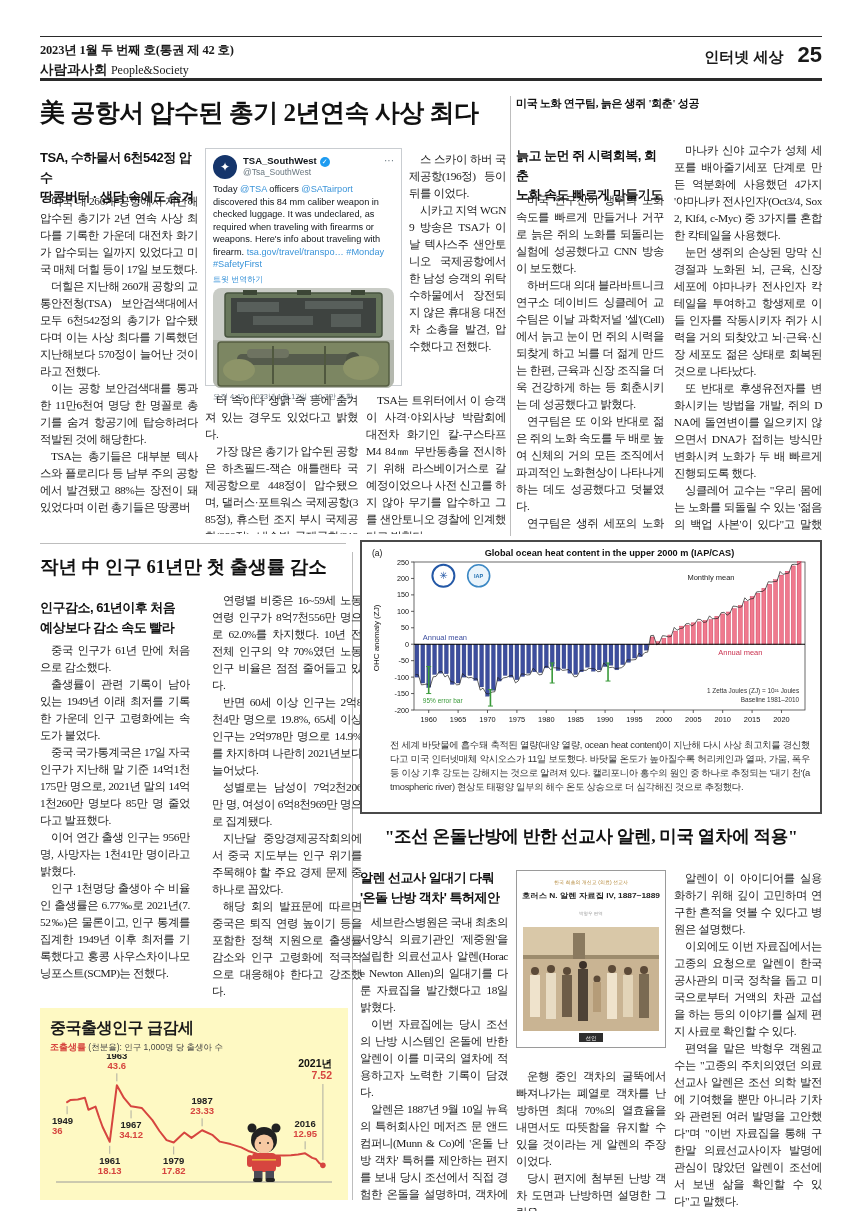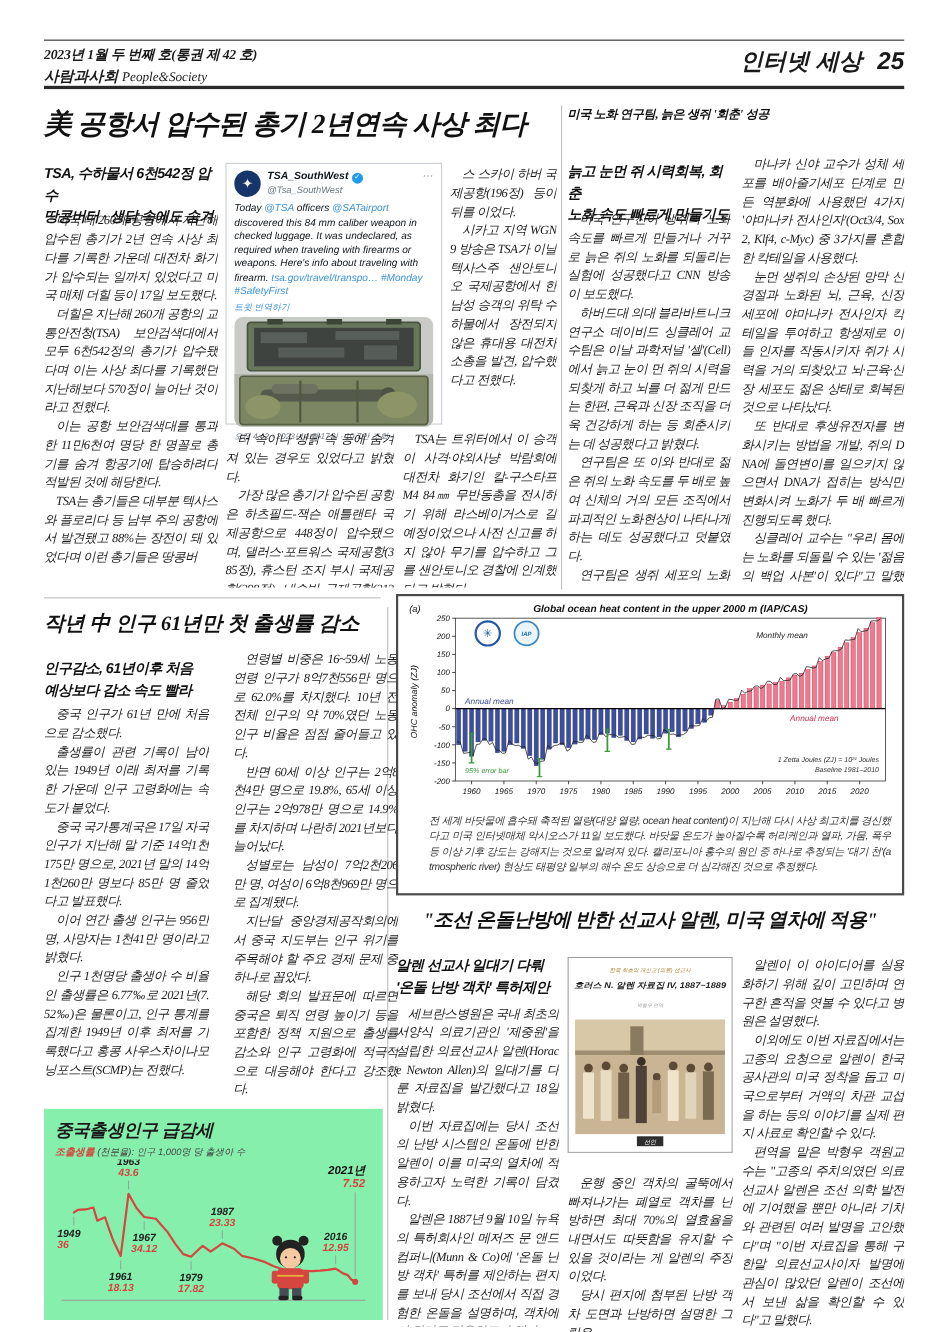--- a/index.html
+++ b/index.html
@@ -1,28 +1,28 @@
 <!DOCTYPE html>
 <html><head>
 <meta charset="utf-8">
 <style>
   html,body{margin:0;padding:0;background:#e9e9e9;}
   .page{position:relative;width:850px;height:1211px;background:#ffffff;margin:0 auto;overflow:hidden;
-        font-family:"Liberation Serif","DejaVu Serif",serif;color:#1a1a1a;font-style:italic;}
+        font-family:"Liberation Serif","DejaVu Serif",serif;color:#1a1a1a;}
   .rule{position:absolute;background:#2a2a2a;}
   .rule-thin{height:1px;}
   .rule-thick{height:3px;}
   .divider{position:absolute;background:#bdbdbd;}
   
   .masthead{position:absolute;left:40px;right:28px;top:42px;display:flex;justify-content:space-between;align-items:flex-start;}
   .m-issue{font-size:12.5px;font-weight:bold;letter-spacing:-.2px;}
   .m-section{font-size:13.5px;font-weight:bold;margin-top:2px;}
   .m-en{font-family:"Liberation Serif",serif;font-weight:normal;font-size:12px;}
   .m-right{display:flex;align-items:baseline;gap:14px;font-family:"Liberation Sans","DejaVu Sans",sans-serif;}
-  .m-plabel{font-size:21px;font-weight:bold;}
+  .m-plabel{font-size:15px;font-weight:bold;}
   .m-num{font-size:22px;font-weight:bold;}
   
   .abs{position:absolute;}
   .headline{font-weight:bold;color:#111;letter-spacing:-.5px;white-space:nowrap;}
   .subhead{font-family:"Liberation Sans","DejaVu Sans",sans-serif;font-weight:bold;font-size:13px;line-height:1.5;color:#111;letter-spacing:-.5px;}
   .col{font-size:11.4px;line-height:17px;text-align:justify;word-break:break-all;letter-spacing:-.4px;overflow:hidden;}
   .col p{margin:0;text-indent:11px;}
   
   .tweet{position:absolute;border:1px solid #c9cdd1;background:#fff;padding:6px 7px 4px;box-sizing:border-box;
          font-family:"Liberation Sans","DejaVu Sans",sans-serif;}
@@ -36,21 +36,21 @@
   .t-text{font-size:9.2px;line-height:1.36;color:#0f1419;margin-top:4px;}
   .t-link{color:#3b94d9;}
   .t-translate{font-size:8px;color:#3b94d9;margin:3px 0;}
   .t-photo{display:block;border-radius:8px;margin-top:2px;}
   .t-time{font-size:7.5px;color:#68767f;margin-top:4px;}
   
   .ocean-box{position:absolute;border:2px solid #4a4a4a;box-sizing:border-box;background:#fff;padding:4px 6px;}
   .ocean-caption{font-family:"Liberation Sans","DejaVu Sans",sans-serif;font-size:9.4px;line-height:1.48;color:#333;
                  text-align:justify;word-break:break-all;letter-spacing:-.3px;padding:4px 4px 0;margin-left:18px;}
   
-  .china-box{position:absolute;background:#86efac;padding:10px 10px 4px;box-sizing:border-box;}
+  .china-box{position:absolute;background:#fef9c3;padding:10px 10px 4px;box-sizing:border-box;}
   .china-title{font-family:"Liberation Sans","DejaVu Sans",sans-serif;font-size:16px;font-weight:bold;color:#1a1a1a;letter-spacing:-.5px;}
   .china-sub{font-family:"Liberation Sans","DejaVu Sans",sans-serif;font-size:8.5px;color:#444;margin-top:2px;}
   .china-sub b{color:#d6453f;font-size:9px;}
   svg text{font-family:"Liberation Sans","DejaVu Sans",sans-serif;}
   .book{display:block;background:#fff;border:1px solid #9a9a9a;}
 </style>
 </head>
 <body>
 
 <div class="page">

